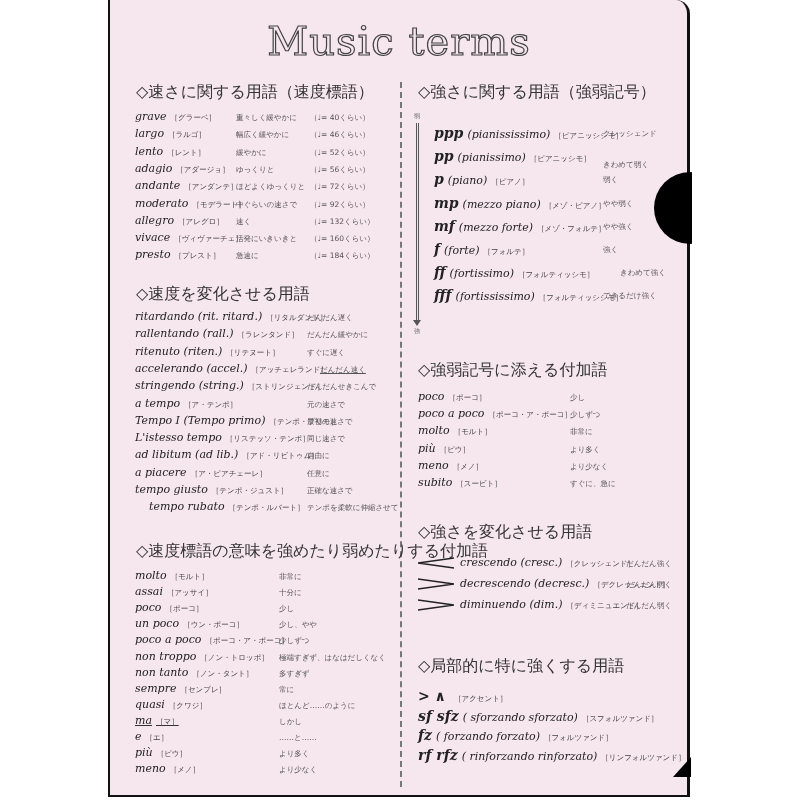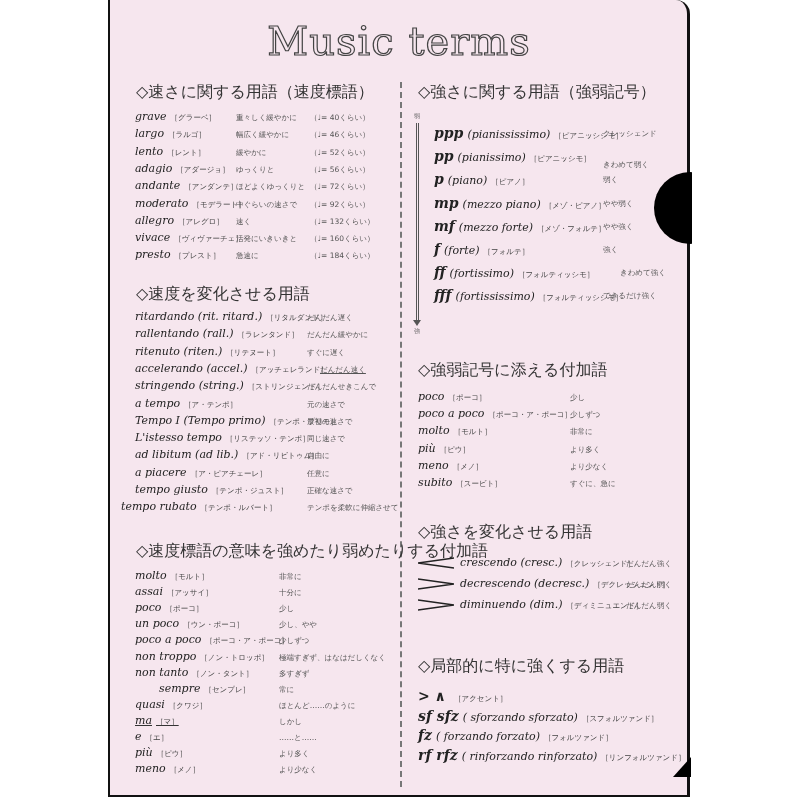--- a/index.html
+++ b/index.html
@@ -90,41 +90,41 @@
     <div class="row" style="left: 135px; top: 413.8px;"><span class="term">Tempo Ⅰ (Tempo primo)</span><span class="kana">［テンポ・プリモ］</span></div>
     <div class="mean" style="left: 307px; top: 416.8px;">最初の速さで</div>
     <div class="row" style="left: 135px; top: 431.1px;"><span class="term">L'istesso tempo</span><span class="kana">［リステッソ・テンポ］</span></div>
     <div class="mean" style="left: 307px; top: 434.1px;">同じ速さで</div>
     <div class="row" style="left: 135px; top: 448.4px;"><span class="term">ad libitum (ad lib.)</span><span class="kana">［アド・リビトゥム］</span></div>
     <div class="mean" style="left: 307px; top: 451.4px;">自由に</div>
     <div class="row" style="left: 135px; top: 465.7px;"><span class="term">a piacere</span><span class="kana">［ア・ピアチェーレ］</span></div>
     <div class="mean" style="left: 307px; top: 468.7px;">任意に</div>
     <div class="row" style="left: 135px; top: 483px;"><span class="term">tempo giusto</span><span class="kana">［テンポ・ジュスト］</span></div>
     <div class="mean" style="left: 307px; top: 486px;">正確な速さで</div>
-    <div class="row" style="left: 121px; top: 500.3px;"><span class="term">tempo rubato</span><span class="kana">［テンポ・ルバート］</span></div>
+    <div class="row" style="left: 149px; top: 500.3px;"><span class="term">tempo rubato</span><span class="kana">［テンポ・ルバート］</span></div>
     <div class="mean" style="left: 307px; top: 503.3px;">テンポを柔軟に伸縮させて</div>
   </div>
 
 <div class="sec-h" style="left:136px;top:541px;">◇速度標語の意味を強めたり弱めたりする付加語</div>
 <div id="mod-rows">
     <div class="row" style="left: 135px; top: 569px;"><span class="term">molto</span><span class="kana">［モルト］</span></div>
     <div class="mean" style="left: 279px; top: 572px;">非常に</div>
     <div class="row" style="left: 135px; top: 585.1px;"><span class="term">assai</span><span class="kana">［アッサイ］</span></div>
     <div class="mean" style="left: 279px; top: 588.1px;">十分に</div>
     <div class="row" style="left: 135px; top: 601.2px;"><span class="term">poco</span><span class="kana">［ポーコ］</span></div>
     <div class="mean" style="left: 279px; top: 604.2px;">少し</div>
     <div class="row" style="left: 135px; top: 617.3px;"><span class="term">un poco</span><span class="kana">［ウン・ポーコ］</span></div>
     <div class="mean" style="left: 279px; top: 620.3px;">少し、やや</div>
     <div class="row" style="left: 135px; top: 633.4px;"><span class="term">poco a poco</span><span class="kana">［ポーコ・ア・ポーコ］</span></div>
     <div class="mean" style="left: 279px; top: 636.4px;">少しずつ</div>
     <div class="row" style="left: 135px; top: 649.5px;"><span class="term">non troppo</span><span class="kana">［ノン・トロッポ］</span></div>
     <div class="mean" style="left: 279px; top: 652.5px;">極端すぎず、はなはだしくなく</div>
     <div class="row" style="left: 135px; top: 665.6px;"><span class="term">non tanto</span><span class="kana">［ノン・タント］</span></div>
     <div class="mean" style="left: 279px; top: 668.6px;">多すぎず</div>
-    <div class="row" style="left: 135px; top: 681.7px; margin-left: 24px;"><span class="term">sempre</span><span class="kana">［センプレ］</span></div>
+    <div class="row" style="left: 135px; top: 681.7px;"><span class="term">sempre</span><span class="kana">［センプレ］</span></div>
     <div class="mean" style="left: 279px; top: 684.7px;">常に</div>
     <div class="row" style="left: 135px; top: 697.8px;"><span class="term">quasi</span><span class="kana">［クワジ］</span></div>
     <div class="mean" style="left: 279px; top: 700.8px;">ほとんど……のように</div>
     <div class="row" style="left: 135px; top: 713.9px; text-decoration: underline;"><span class="term">ma</span><span class="kana">［マ］</span></div>
     <div class="mean" style="left: 279px; top: 716.9px;">しかし</div>
     <div class="row" style="left: 135px; top: 730px;"><span class="term">e</span><span class="kana">［エ］</span></div>
     <div class="mean" style="left: 279px; top: 733px;">……と……</div>
     <div class="row" style="left: 135px; top: 746.1px;"><span class="term">più</span><span class="kana">［ピウ］</span></div>
     <div class="mean" style="left: 279px; top: 749.1px;">より多く</div>
     <div class="row" style="left: 135px; top: 762.2px;"><span class="term">meno</span><span class="kana">［メノ］</span></div>

